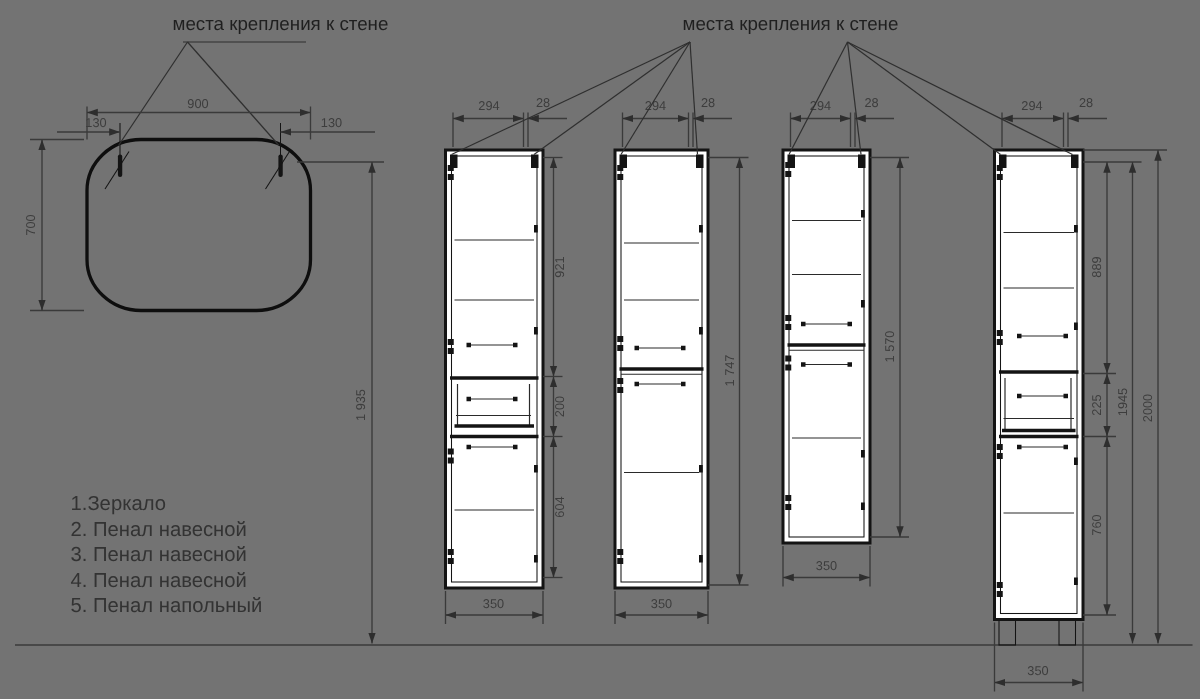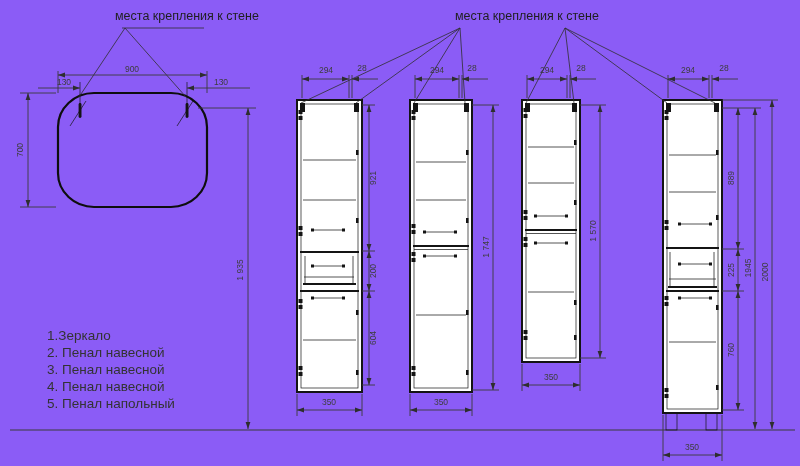--- a/index.html
+++ b/index.html
@@ -1,16 +1,16 @@
 <!DOCTYPE html>
 <html><head>
 <meta charset="utf-8">
 <style>
   html,body{margin:0;padding:0;background:#fff;}
-  #stage{width:800px;height:466px;background:#8b5cf6;position:relative;overflow:hidden;}
+  #stage{width:800px;height:466px;background:#737373;position:relative;overflow:hidden;}
   svg{display:block;}
   text{font-family:"Liberation Sans","DejaVu Sans",sans-serif;}
   .dt{font-size:8.5px;fill:#3d3d3d;}
   .tt{font-size:12.5px;fill:#1f1f1f;}
   .lg{font-size:13.5px;fill:#333;}
   .f{fill:#fff;stroke:#141414;stroke-width:2;}
   .t{fill:none;stroke:#141414;stroke-width:.7;}
   .s{fill:none;stroke:#2a2a2a;stroke-width:.8;}
   .d{fill:none;stroke:#3a3a3a;stroke-width:.9;}
   .h{fill:none;stroke:#141414;stroke-width:2.2;}

